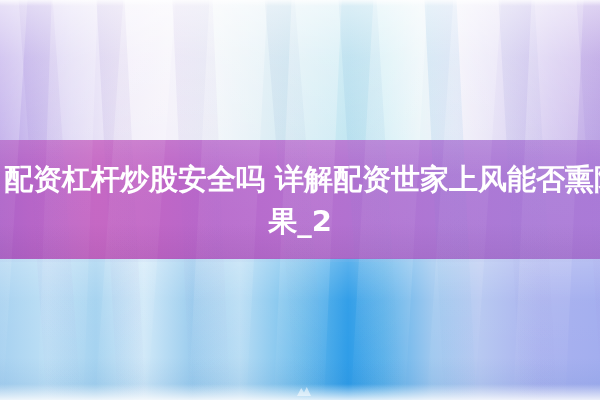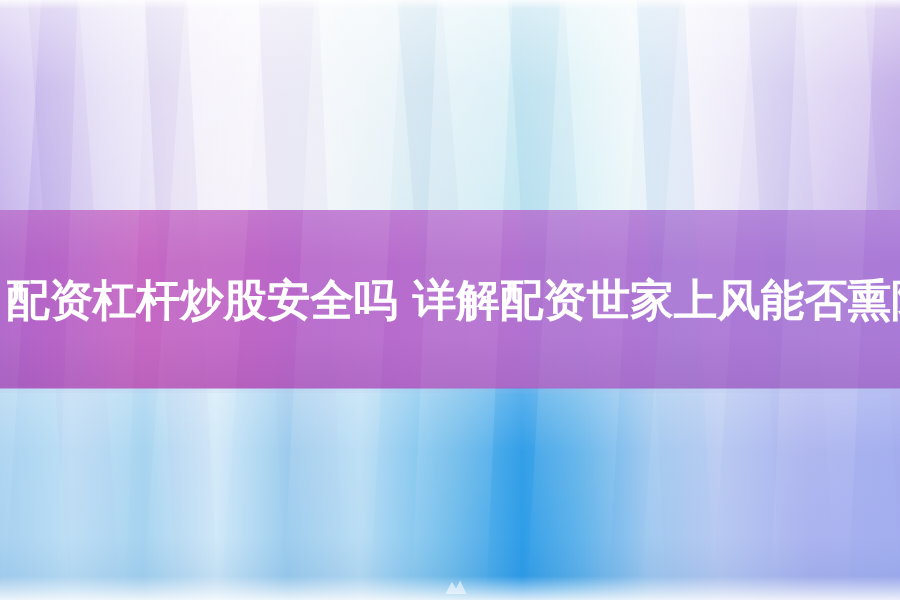--- a/index.html
+++ b/index.html
@@ -234,18 +234,19 @@
       <div class="facet" style="left: 424px; width: 32px; transform: rotate(-2.8deg); background: linear-gradient(rgba(70, 150, 215, 0.18), rgba(255, 255, 255, 0)); opacity: 0.35;"></div>
       <div class="facet" style="left: 454px; width: 48px; transform: rotate(3.8deg); background: linear-gradient(rgba(255, 255, 255, 0.28), rgba(255, 255, 255, 0)); opacity: 0.35;"></div>
       <div class="facet" style="left: 498px; width: 36px; transform: rotate(-3.2deg); background: linear-gradient(rgba(130, 130, 210, 0.16), rgba(255, 255, 255, 0)); opacity: 0.35;"></div>
       <div class="facet" style="left: 532px; width: 52px; transform: rotate(2.6deg); background: linear-gradient(rgba(255, 255, 255, 0.3), rgba(255, 255, 255, 0)); opacity: 0.35;"></div>
       <div class="facet" style="left: 576px; width: 46px; transform: rotate(-3.6deg); background: linear-gradient(rgba(150, 120, 215, 0.18), rgba(255, 255, 255, 0)); opacity: 0.35;"></div>
     </div>
   <div class="band-shade"></div>
 
   <div class="title-wrap">
     <div class="title-line title-line-1">配资杠杆炒股安全吗 详解配资世家上风能否熏陶后</div>
+    <div class="title-line title-line-2">果_2</div>
   </div>
 
   <div class="bottom-haze"></div>
   <div class="bottom-mark"></div>
 
 </div>
 
 </body></html>

